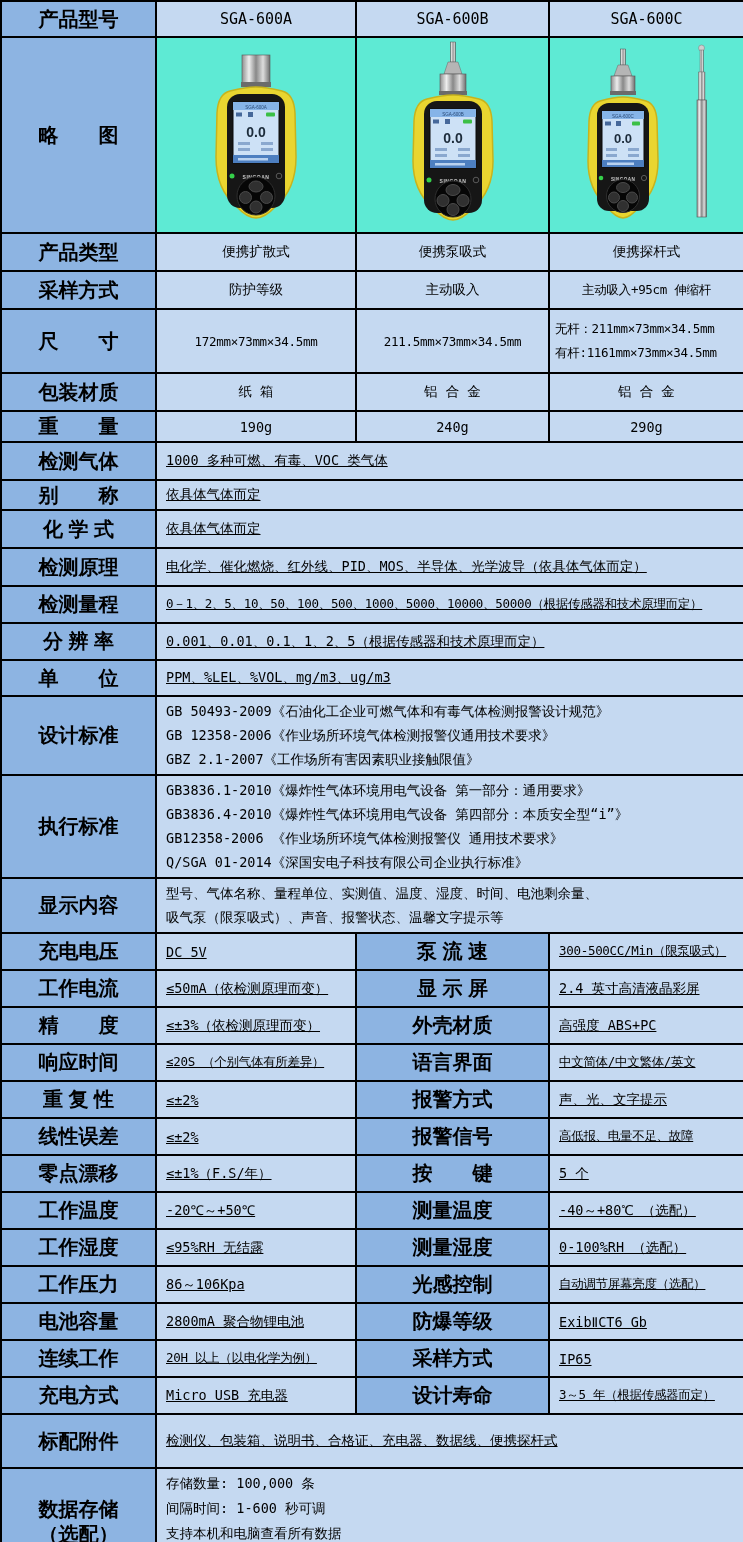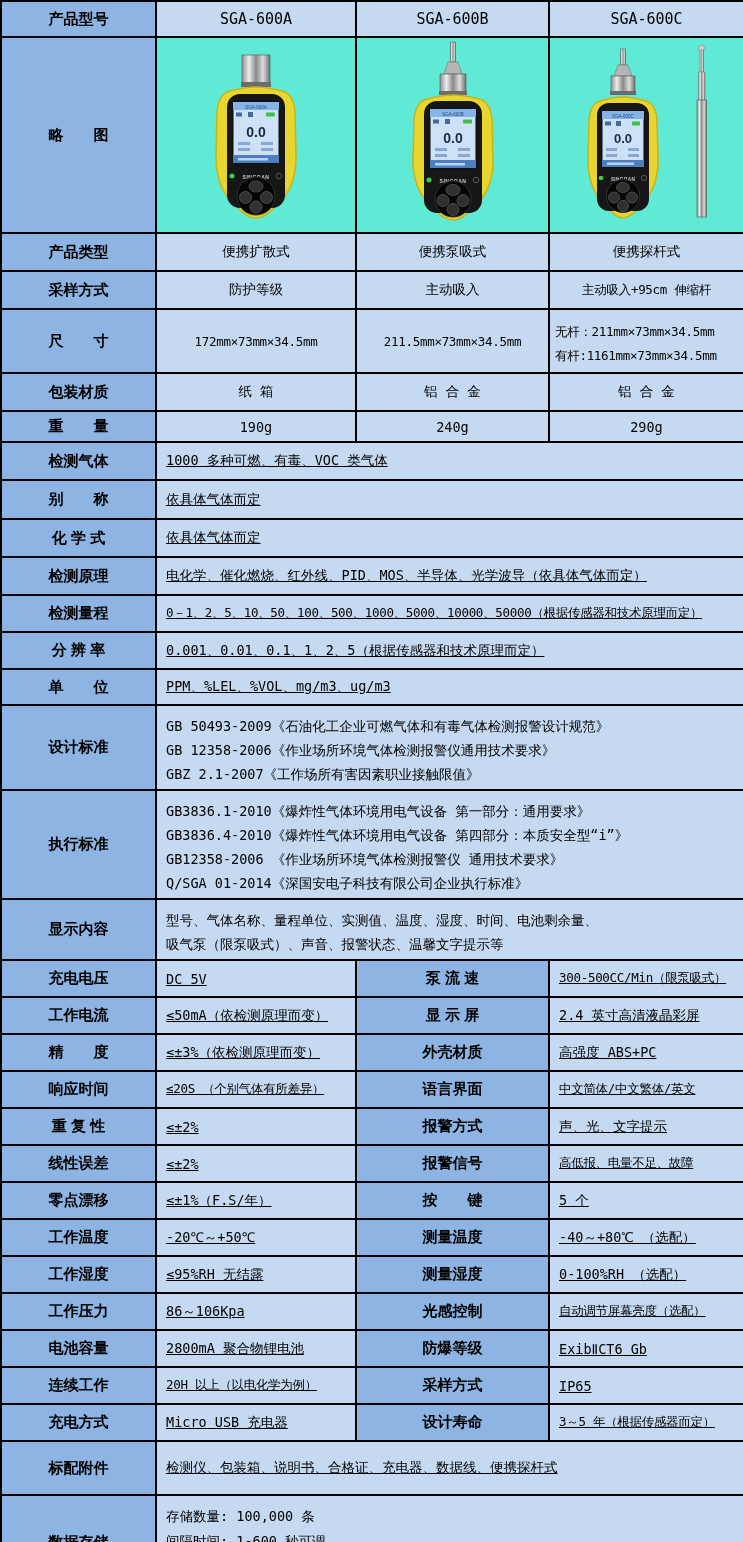--- a/index.html
+++ b/index.html
@@ -1,25 +1,25 @@
 <!DOCTYPE html>
 <html><head>
 <meta charset="utf-8">
 <style>
   html,body { margin:0; padding:0; background:#ffffff; }
   .sheet { width:743px; font-family:"Liberation Sans","DejaVu Sans",sans-serif; color:#000; }
   table { border-collapse:collapse; table-layout:fixed; width:743px; }
   td { border:2px solid #000; overflow:hidden; vertical-align:middle; }
-  .lbl { background:#8DB4E2; font-weight:bold; font-size:15px; text-align:center; line-height:1.25; }
+  .lbl { background:#8DB4E2; font-weight:bold; font-size:20px; text-align:center; line-height:1.25; }
   .val { background:#C5D9F1; font-size:13.5px; font-family:"DejaVu Sans Mono","Liberation Mono",monospace; }
   .vl  { text-align:left; padding:2px 4px 2px 9px;text-decoration:underline; }
   .vc  { text-align:center; padding:2px 2px; }
   .tight { font-size:12.5px; letter-spacing:-0.3px; }
   .mline div { line-height:24px; text-align:left; }
-  .mline { padding:8px 4px 3px 9px; }
+  .mline { padding:2px 4px 3px 9px; }
   .img-cell { background:#5eead4; text-align:center; padding:0; }
   .model { font-size:15px; }
   svg { display:block; margin:0 auto; }
   .storage div { line-height:25px; }
 </style>
 </head>
 <body>
 
 <div class="sheet">
 <table>
@@ -197,21 +197,21 @@
     <td class="lbl"><span>重　　量</span></td>
     <td class="val vc"><span>190g</span></td>
     <td class="val vc"><span>240g</span></td>
     <td class="val vc"><span>290g</span></td>
   </tr>
 
   <tr style="height:38px">
     <td class="lbl"><span>检测气体</span></td>
     <td class="val vl" colspan="3"><span>1000 多种可燃、有毒、VOC 类气体</span></td>
   </tr>
-  <tr style="height:39px">
+  <tr style="height:30px">
     <td class="lbl"><span>别　　称</span></td>
     <td class="val vl" colspan="3"><span>依具体气体而定</span></td>
   </tr>
   <tr style="height:38px">
     <td class="lbl"><span>化 学 式</span></td>
     <td class="val vl" colspan="3"><span>依具体气体而定</span></td>
   </tr>
   <tr style="height:38px">
     <td class="lbl"><span>检测原理</span></td>
     <td class="val vl" colspan="3"><span>电化学、催化燃烧、红外线、PID、MOS、半导体、光学波导（依具体气体而定）</span></td>

